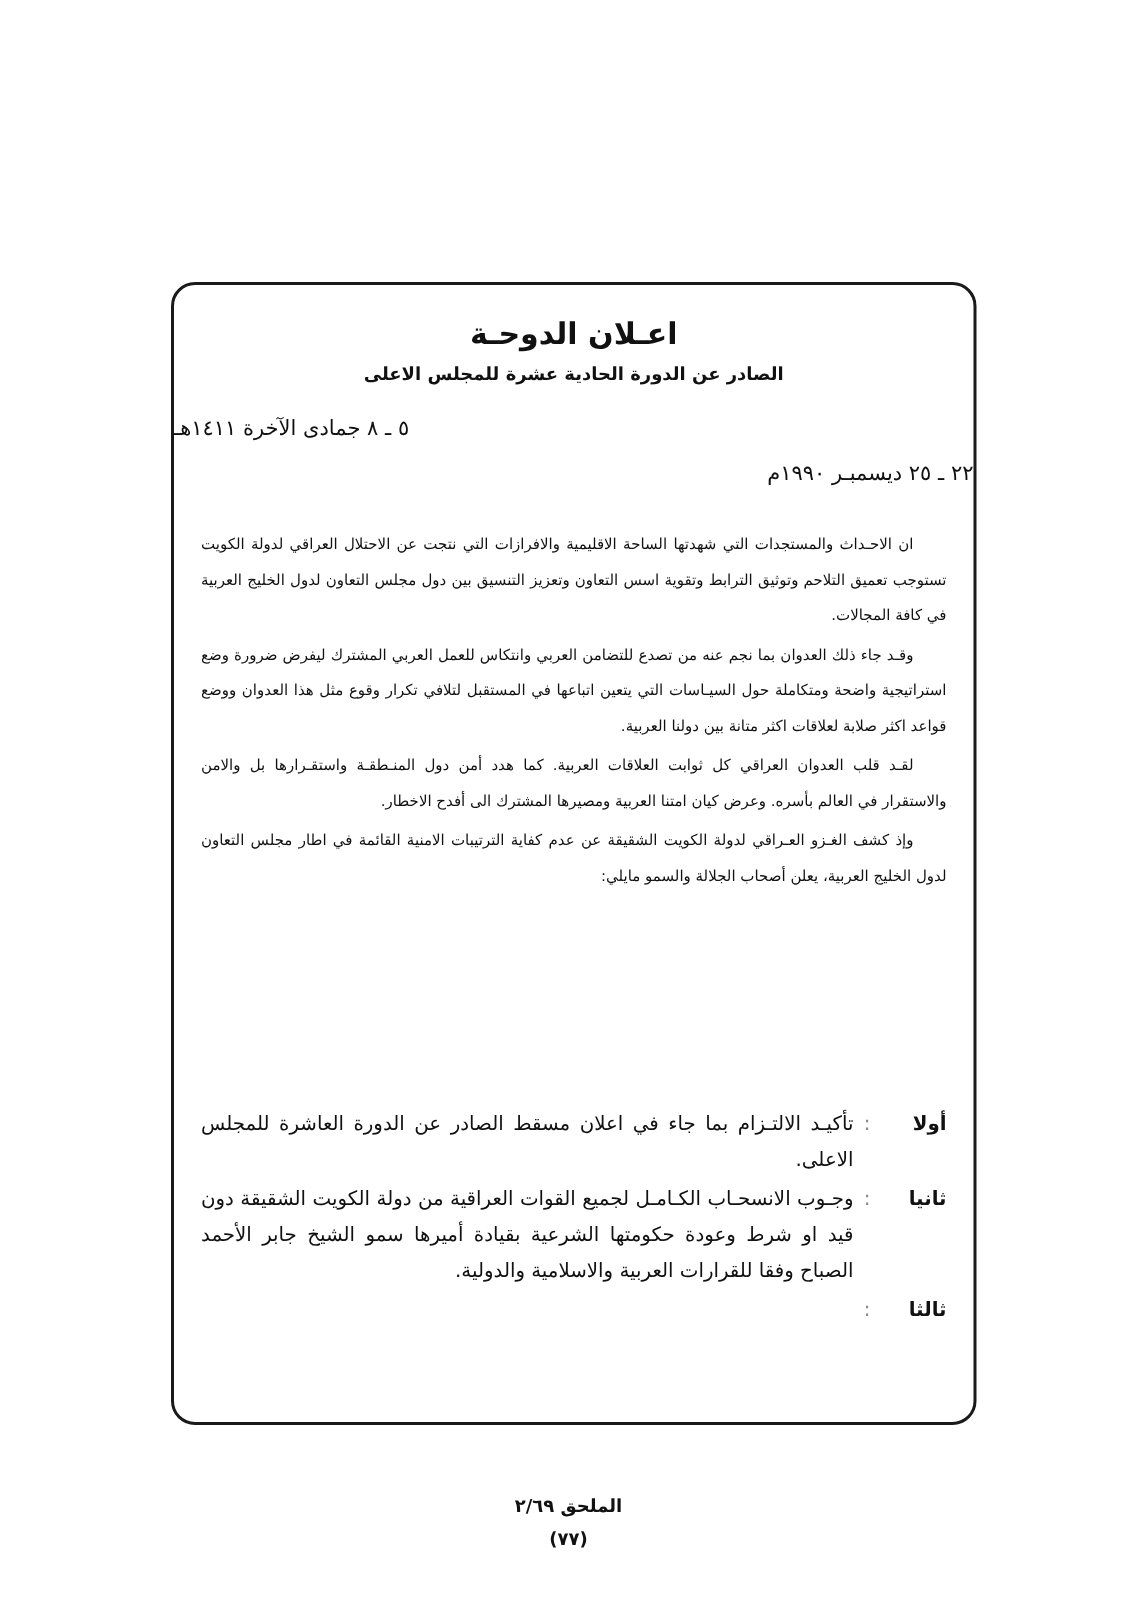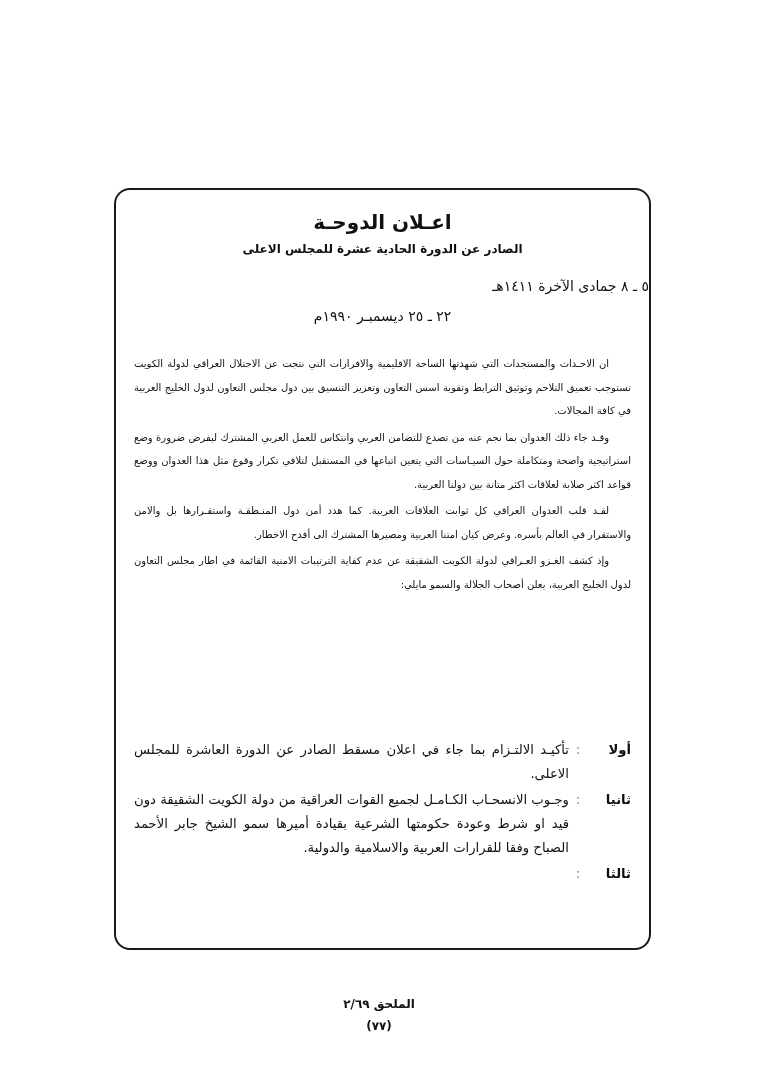--- a/index.html
+++ b/index.html
@@ -4,22 +4,22 @@
   <style>
     html, body { margin: 0; padding: 0; background: #ffffff; }
     body { width: 758px; height: 1078px; position: relative; overflow: hidden; color: #111; }
     .frame {
       position: absolute; left: 114px; top: 150px; width: 537px; height: 762px;
       border: 2px solid #1a1a1a; border-radius: 16px; box-sizing: border-box;
       direction: rtl; font-family: "DejaVu Sans", sans-serif; margin-top: 38px;
     }
     .title { position: absolute; left: 0; right: 0; top: 20px; text-align: center; font-weight: bold; font-size: 20px; }
     .subtitle { position: absolute; left: 0; right: 0; top: 52px; text-align: center; font-weight: bold; font-size: 12px; }
-    .date1 { position: absolute; left: 0; right: 0; top: 88px; text-align: right; font-size: 14px; }
-    .date2 { position: absolute; left: 0; right: 0; top: 118px; text-align: center; font-size: 14px; }
+    .date1 { position: absolute; left: 0; right: 0; top: 88px; text-align: left; font-size: 14px; }
+    .date2 { position: absolute; left: 0; right: 0; top: 118px; font-size: 14px; }
     .body { position: absolute; left: 18px; right: 18px; top: 162px; font-size: 10px; line-height: 23.5px; text-align: justify; }
     .body p { margin: 0 0 3px 0; text-indent: 22px; text-align-last: right; }
     .clauses { position: absolute; left: 18px; right: 18px; top: 548px; font-size: 13.2px; line-height: 24px; }
     .clause { display: flex; flex-direction: row; margin-bottom: 2px; }
     .clause-label { width: 44px; font-weight: bold; flex: none; }
     .clause-sep { width: 18px; flex: none; color: #888; text-align: center; }
     .clause-text { flex: 1; text-align: justify; text-align-last: right; }
     .footer { position: absolute; left: 0; right: 0; top: 993px; text-align: center; direction: rtl; font-family: "DejaVu Sans", sans-serif; font-size: 12px; font-weight: bold; line-height: 22px; }
   </style>
 </head>

